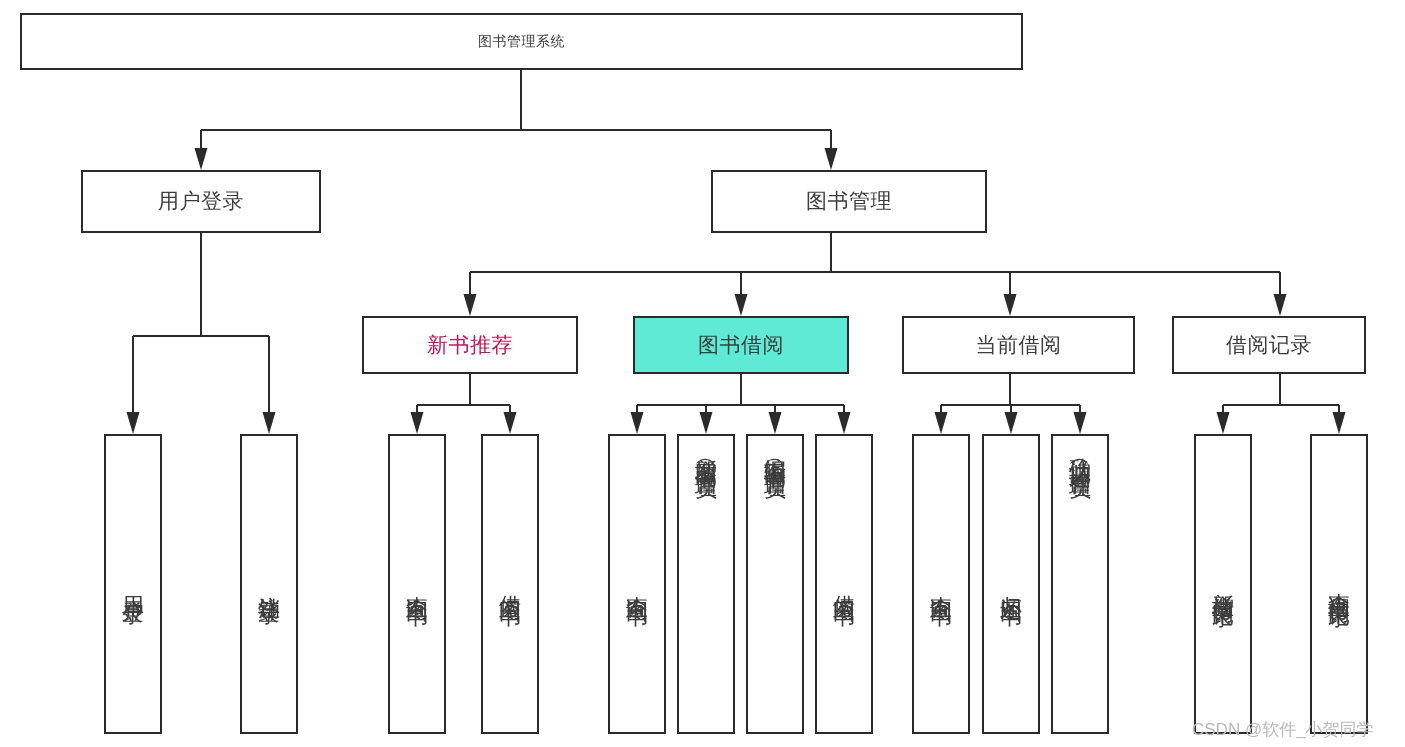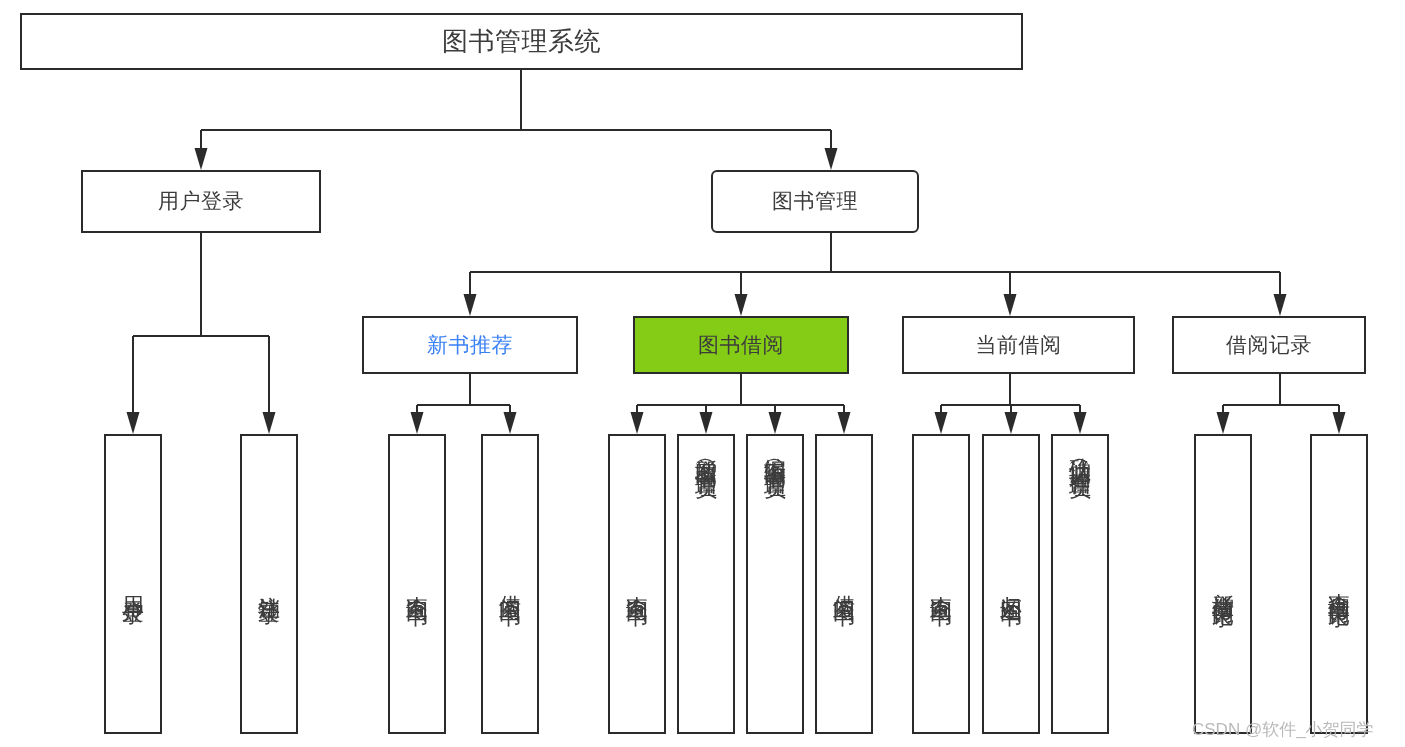--- a/index.html
+++ b/index.html
@@ -41,21 +41,21 @@
     overflow: hidden;
   }
   .node-label {
     color: #3c3c3c;
     text-align: center;
     line-height: 1.08;
     letter-spacing: 0.5px;
     white-space: pre;
   }
   .node-root .node-label {
-    font-size: 26px;
+    font-size: 14px;
   }
   .node-level2 .node-label {
     font-size: 21px;
   }
   .node-level3 .node-label {
     font-size: 21px;
   }
   
   .node-leaf {
     align-items: flex-start;
@@ -141,27 +141,27 @@
       <line x1="1339" y1="405" x2="1339" y2="416" stroke="#2b2b2b" stroke-width="2.4" shape-rendering="crispEdges"></line>
       <polygon points="1332.5,412 1345.5,412 1339,434" fill="#2b2b2b"></polygon>
     </svg>
   <div id="node-layer">
       <div class="node-box node-root" style="left: 20px; top: 13px; width: 1003px; height: 57px; border-color: rgb(43, 43, 43); background: rgb(255, 255, 255);">
         <span class="node-label" style="color: rgb(60, 60, 60);">图书管理系统</span>
       </div>
       <div class="node-box node-level2" style="left: 81px; top: 170px; width: 240px; height: 63px; border-color: rgb(43, 43, 43); background: rgb(255, 255, 255);">
         <span class="node-label" style="color: rgb(60, 60, 60);">用户登录</span>
       </div>
-      <div class="node-box node-level2" style="left: 711px; top: 170px; width: 208px; height: 63px; border-color: rgb(43, 43, 43); background: rgb(255, 255, 255); border-radius: 6px;">
+      <div class="node-box node-level2" style="left: 711px; top: 170px; width: 276px; height: 63px; border-color: rgb(43, 43, 43); background: rgb(255, 255, 255);">
         <span class="node-label" style="color: rgb(60, 60, 60);">图书管理</span>
       </div>
       <div class="node-box node-level3" style="left: 362px; top: 316px; width: 216px; height: 58px; border-color: rgb(43, 43, 43); background: rgb(255, 255, 255);">
-        <span class="node-label" style="color: #3b82f6; text-align: center;">新书推荐</span>
-      </div>
-      <div class="node-box node-level3" style="left: 633px; top: 316px; width: 216px; height: 58px; border-color: rgb(43, 43, 43); background: #84cc16;">
+        <span class="node-label" style="color: #be185d; text-align: center;">新书推荐</span>
+      </div>
+      <div class="node-box node-level3" style="left: 633px; top: 316px; width: 216px; height: 58px; border-color: rgb(43, 43, 43); background: #5eead4;">
         <span class="node-label" style="color: rgb(60, 60, 60);">图书借阅</span>
       </div>
       <div class="node-box node-level3" style="left: 902px; top: 316px; width: 233px; height: 58px; border-color: rgb(43, 43, 43); background: rgb(255, 255, 255);">
         <span class="node-label" style="color: rgb(60, 60, 60);">当前借阅</span>
       </div>
       <div class="node-box node-level3" style="left: 1172px; top: 316px; width: 194px; height: 58px; border-color: rgb(43, 43, 43); background: rgb(255, 255, 255);">
         <span class="node-label" style="color: rgb(60, 60, 60);">借阅记录</span>
       </div>
       <div class="node-box node-leaf leaf-centered" style="left: 104px; top: 434px; width: 58px; height: 300px; border-color: rgb(43, 43, 43); background: rgb(255, 255, 255);">
         <span class="node-label" style="color: rgb(60, 60, 60);">用户登录</span>

